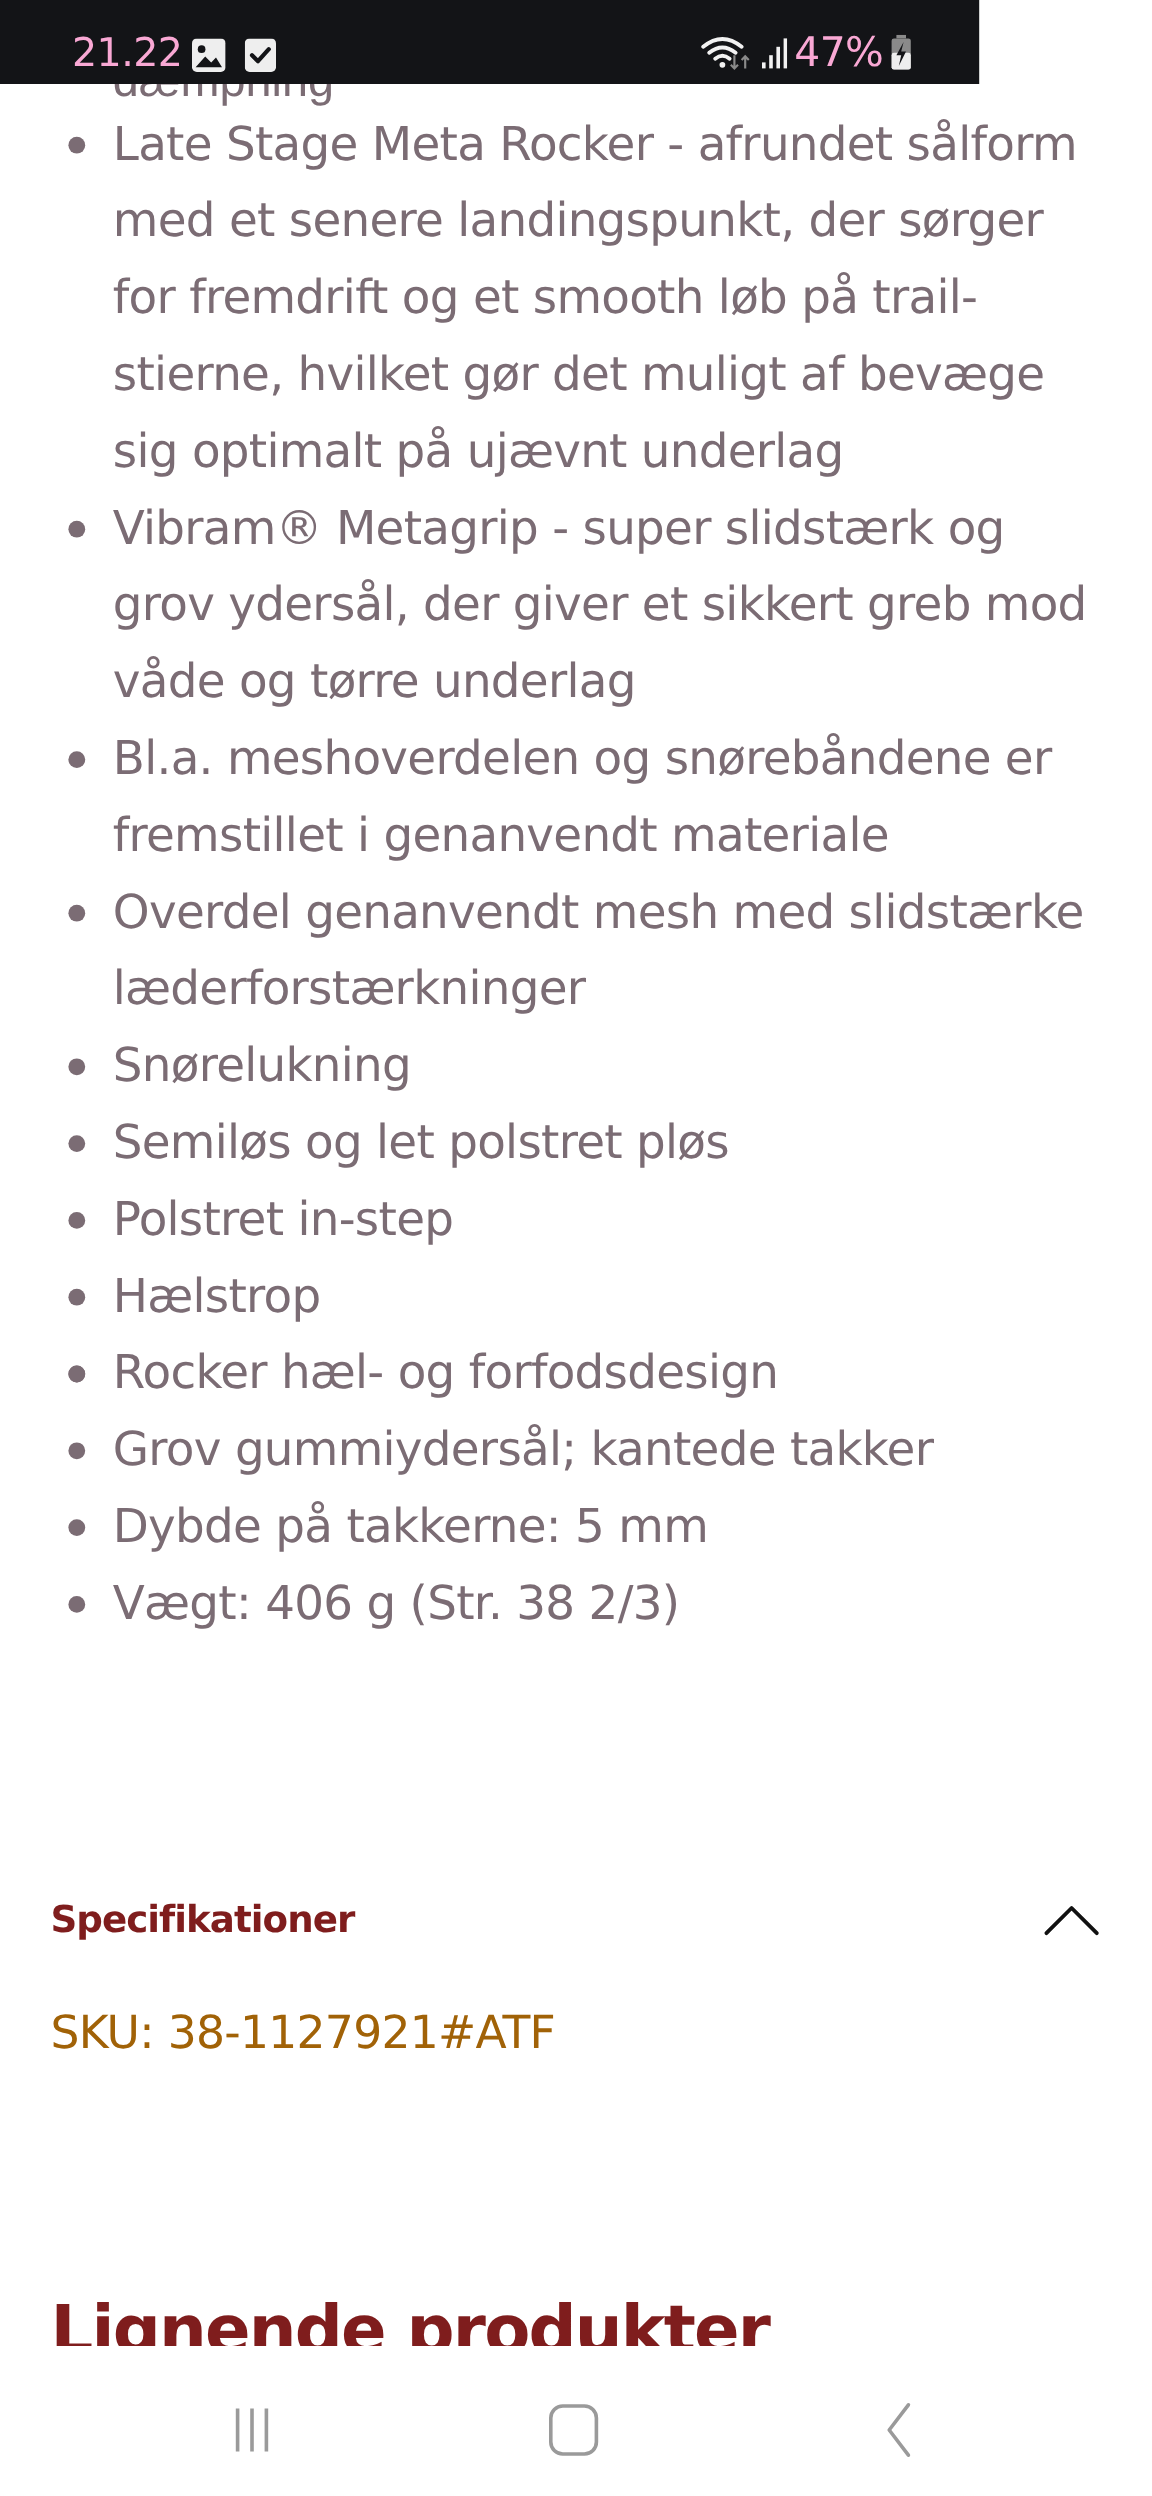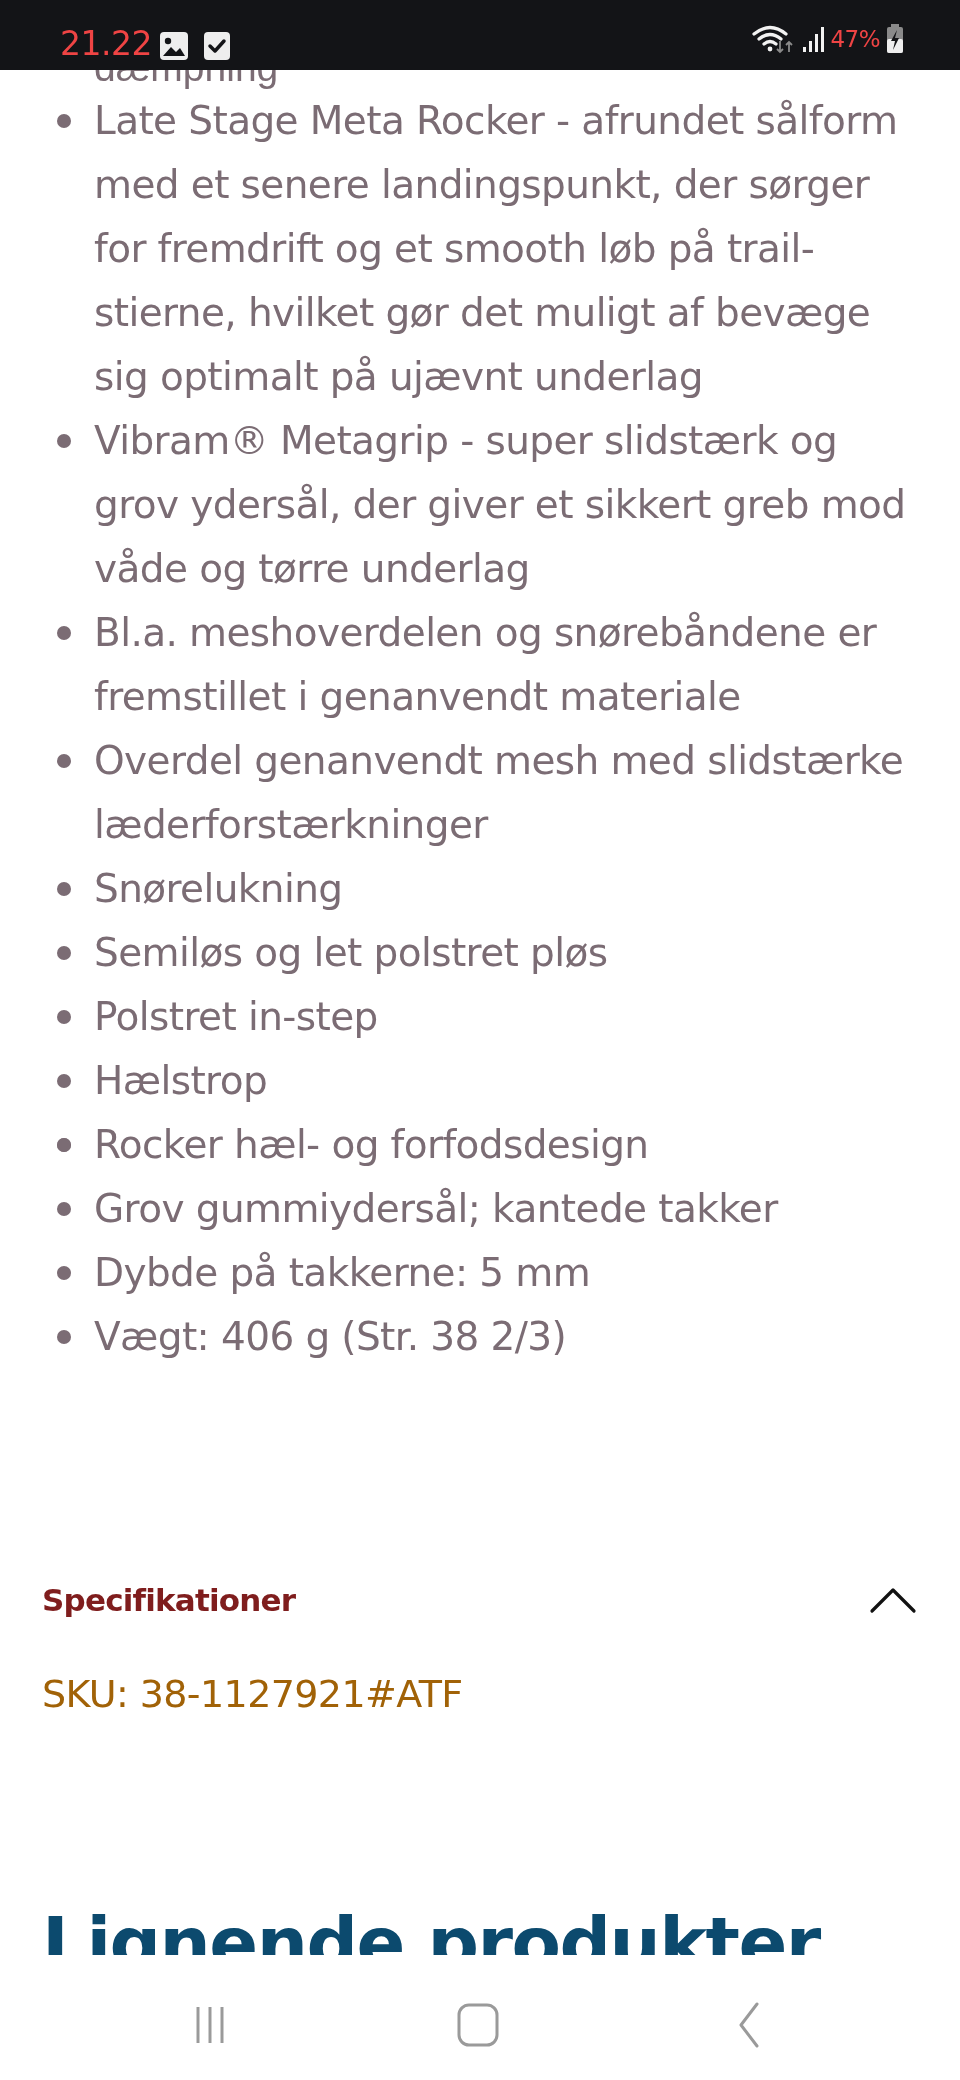--- a/index.html
+++ b/index.html
@@ -1,41 +1,41 @@
 <!DOCTYPE html>
 <html><head>
 <meta charset="utf-8">
 <style>
   * { box-sizing: border-box; margin: 0; padding: 0; }
   html, body { width: 960px; height: 2080px; background: #ffffff; overflow: hidden; }
   body { position: relative; font-family: "Liberation Sans", "DejaVu Sans", sans-serif; }
 
   .status-bar {
-    position: absolute; left: 0; top: 0; width: 960px; height: 70px;
-    background: #131417; color: #ef4444; z-index: 5;
+    position: absolute; left: 0; top: 0; width: 816px; height: 70px;
+    background: #131417; color: #f9a8d4; z-index: 5;
   }
   .status-time { position: absolute; left: 60px; top: 24px; font-size: 33px; letter-spacing: -0.5px; font-family: "DejaVu Sans", sans-serif; }
   .sb-icon { position: absolute; }
   .status-right { position: absolute; right: 56px; top: 24px; display: flex; align-items: center; gap: 6px; }
-  .status-battery-text { font-size: 23px; font-family: "DejaVu Sans", sans-serif; letter-spacing: -0.5px; }
+  .status-battery-text { font-size: 34px; font-family: "DejaVu Sans", sans-serif; letter-spacing: -0.5px; }
 
   .content { position: absolute; left: 0; top: 0; width: 960px; height: 1955px; overflow: hidden; }
 
   .clipped-line { position: absolute; left: 94px; top: 36px; font-size: 39px; color: #7b6c74; line-height: 64px; }
 
   .feature-list { position: absolute; left: 0; top: 89px; width: 960px; list-style: none; }
   .feature-item { position: relative; padding-left: 94px; padding-right: 40px; font-size: 39px; line-height: 64px; color: #7b6c74; font-family: "DejaVu Sans", sans-serif; letter-spacing: -0.6px; }
   .feature-item .bullet { position: absolute; left: 57px; top: 25px; width: 14px; height: 14px; border-radius: 50%; background: #7b6c74; }
 
   .spec-header { position: absolute; left: 42px; top: 1570px; width: 876px; height: 60px; display: flex; align-items: center; justify-content: space-between; cursor: pointer; }
   .spec-title { font-size: 31px; font-weight: bold; color: #7f1d1d; font-family: "DejaVu Sans", sans-serif; letter-spacing: -0.8px; }
   .chevron-up { width: 50px; height: 30px; margin-right: 0; }
   .sku { position: absolute; left: 42px; top: 1672px; font-size: 38px; color: #a16207; font-family: "DejaVu Sans", sans-serif; letter-spacing: -0.6px; }
 
-  .similar-heading { position: absolute; left: 42px; top: 1908px; font-size: 72px; font-weight: bold; color: #0c4a6e; font-family: "DejaVu Sans", sans-serif; letter-spacing: -1.5px; line-height: 70px; }
+  .similar-heading { position: absolute; left: 42px; top: 1908px; font-size: 56px; font-weight: bold; color: #7f1d1d; font-family: "DejaVu Sans", sans-serif; letter-spacing: -1.5px; line-height: 70px; }
 
   .nav-bar { position: absolute; left: 0; top: 1955px; width: 960px; height: 125px; background: #ffffff; z-index: 4; }
   .nav-btn { position: absolute; top: 40px; width: 80px; height: 60px; display: flex; align-items: center; justify-content: center; cursor: pointer; }
   .nav-recents { left: 170px; }
   .nav-home { left: 438px; }
   .nav-back { left: 708px; }
 </style>
 </head>
 <body>
 

